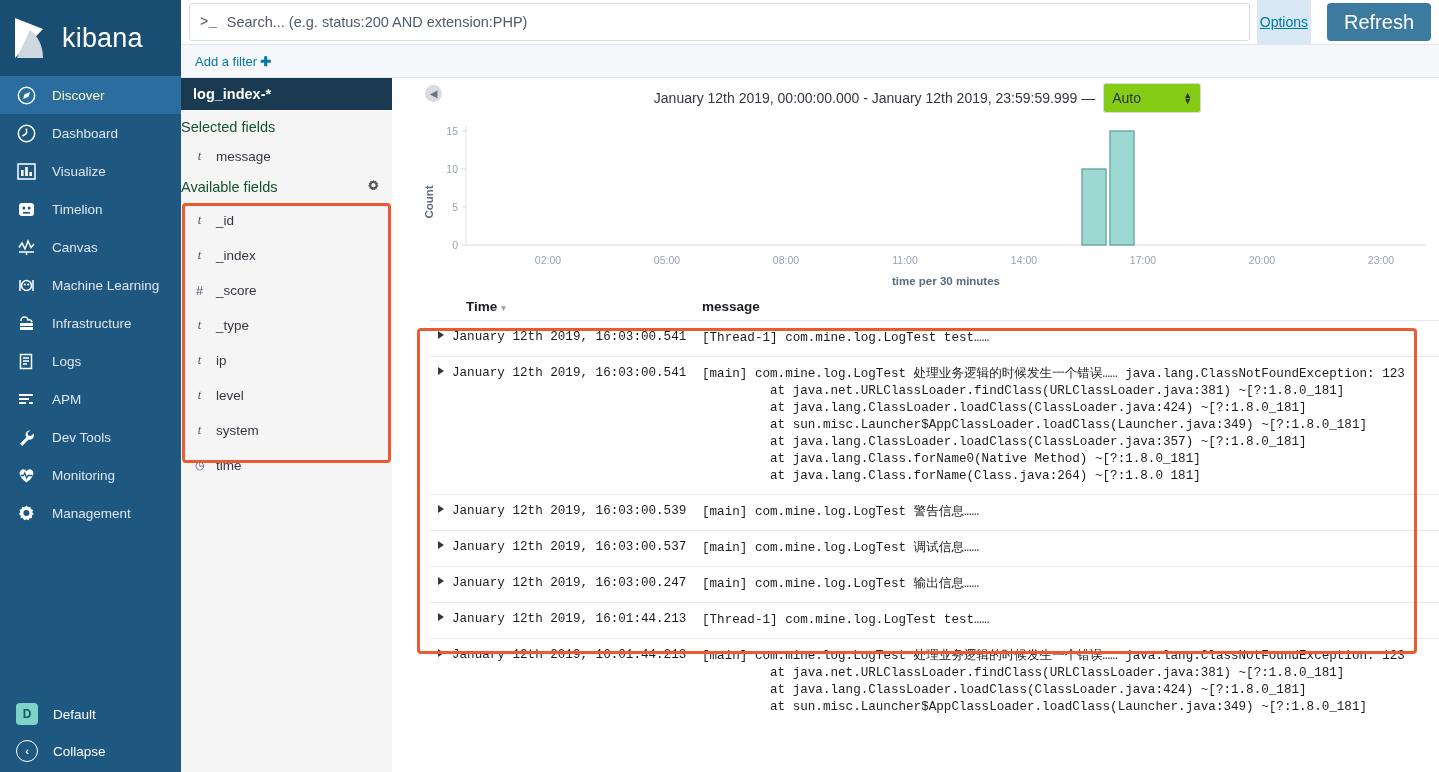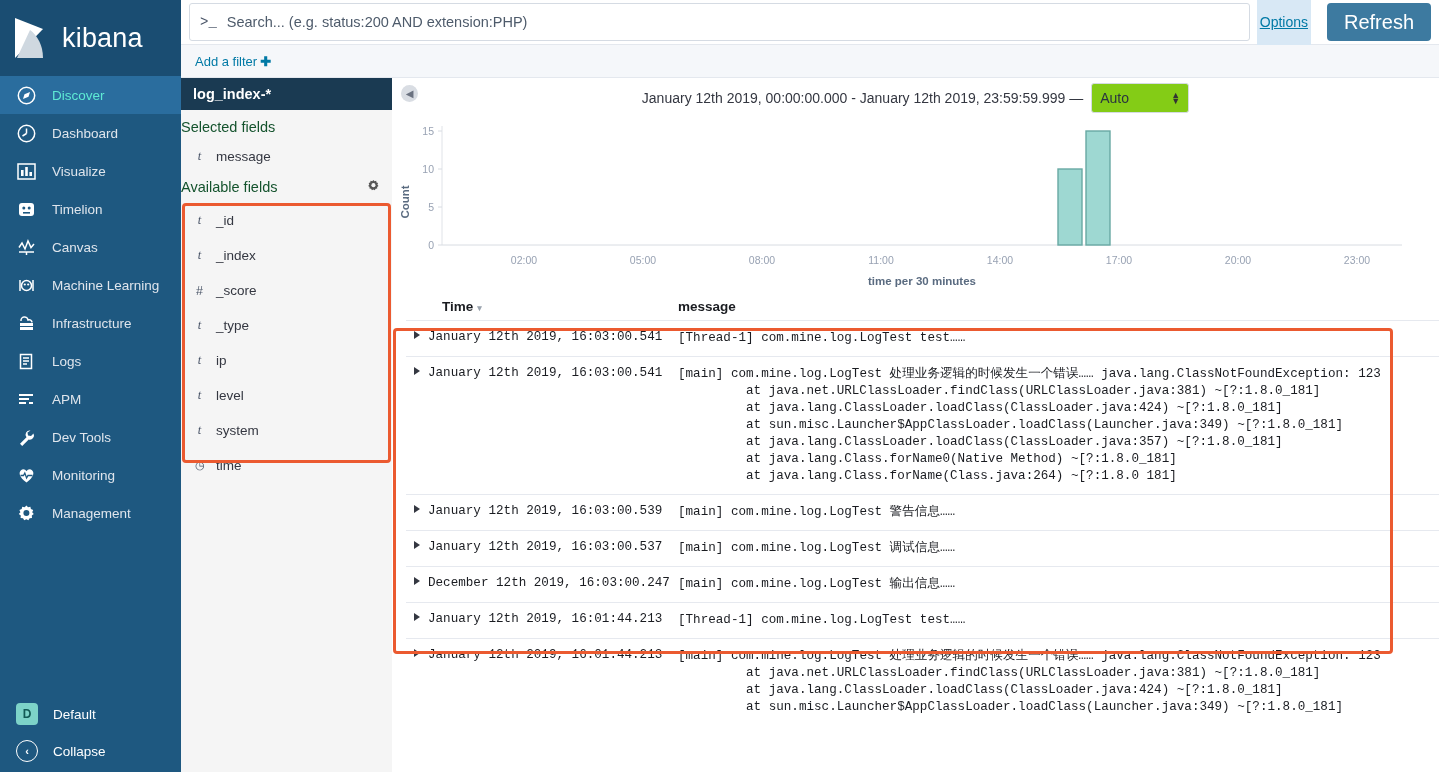--- a/index.html
+++ b/index.html
@@ -27,21 +27,21 @@
   .logo-mark { width: 38px; height: 42px; position: relative; flex: 0 0 38px; }
   .logo-mark svg { display: block; }
   .logo-text { color: #ffffff; font-size: 27px; letter-spacing: .2px; }
 
   .nav-items { flex: 1 1 auto; padding-top: 0px; }
   .nav-item {
     height: 38px; display: flex; align-items: center;
     padding-left: 16px; gap: 15px;
     color: #dfe5ec; font-size: 13.5px; cursor: pointer;
   }
-  .nav-item.active { background: #2a6d9e; color: #5eead4; }
+  .nav-item.active { background: #2a6d9e; color: #fef9c3; }
   .nav-ico {
     width: 21px; height: 21px; flex: 0 0 21px;
     display: flex; align-items: center; justify-content: center;
   }
   .nav-ico svg { display: block; }
 
   .nav-bottom { padding-bottom: 4px; }
   .space-item {
     height: 40px; display: flex; align-items: center;
     padding-left: 16px; gap: 15px; color: #ffffff; font-size: 13.5px;
@@ -93,21 +93,21 @@
   
   .filterbar {
     height: 33px; background: #f5f7fa;
     display: flex; align-items: center; padding-left: 14px;
     border-bottom: 1px solid #e4e8ee;
   }
   .add-filter { font-size: 13px; color: #0079a5; cursor: pointer; }
   .add-filter .plus { font-weight: bold; margin-left: 3px; }
 
   
-  .body { flex: 1 1 auto; display: flex; min-height: 0; }
+  .body { flex: 1 1 auto; display: flex; min-height: 0; gap: 24px; }
 
   
   .fieldpanel {
     width: 211px; flex: 0 0 211px;
     background: #f5f5f5;
     display: flex; flex-direction: column;
     position: relative;
   }
   .index-title {
     height: 32px; background: #1a3a52; color: #ffffff;
@@ -533,21 +533,21 @@
             <div class="c-time">January 12th 2019, 16:03:00.537</div>
             <div class="c-msg">
               <div class="msg-line">[main] com.mine.log.LogTest 调试信息……</div>
             </div>
           </div>
 
           <div class="dt-row">
             <div class="c-arrow">
                 <span class="caret-r"></span>
               </div>
-            <div class="c-time">December 12th 2019, 16:03:00.247</div>
+            <div class="c-time">January 12th 2019, 16:03:00.247</div>
             <div class="c-msg">
               <div class="msg-line">[main] com.mine.log.LogTest 输出信息……</div>
             </div>
           </div>
 
           <div class="dt-row">
             <div class="c-arrow">
                 <span class="caret-r"></span>
               </div>
             <div class="c-time">January 12th 2019, 16:01:44.213</div>

